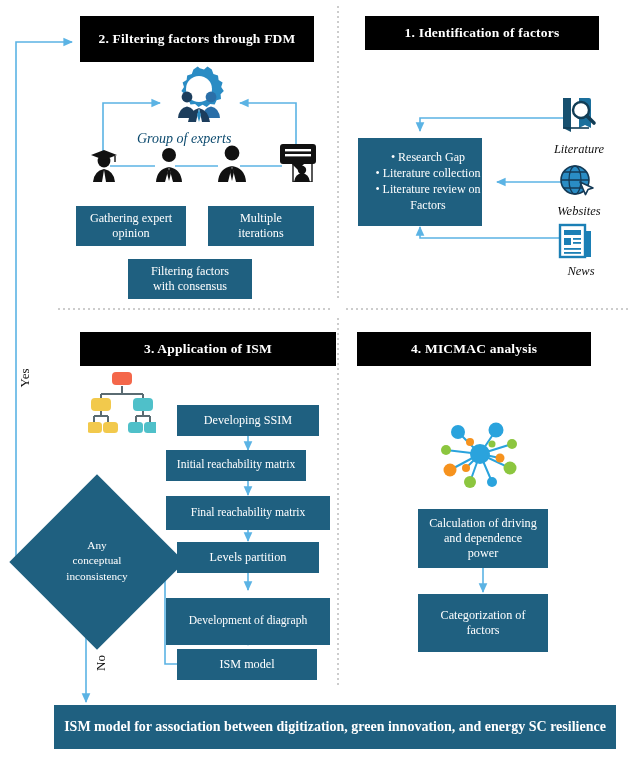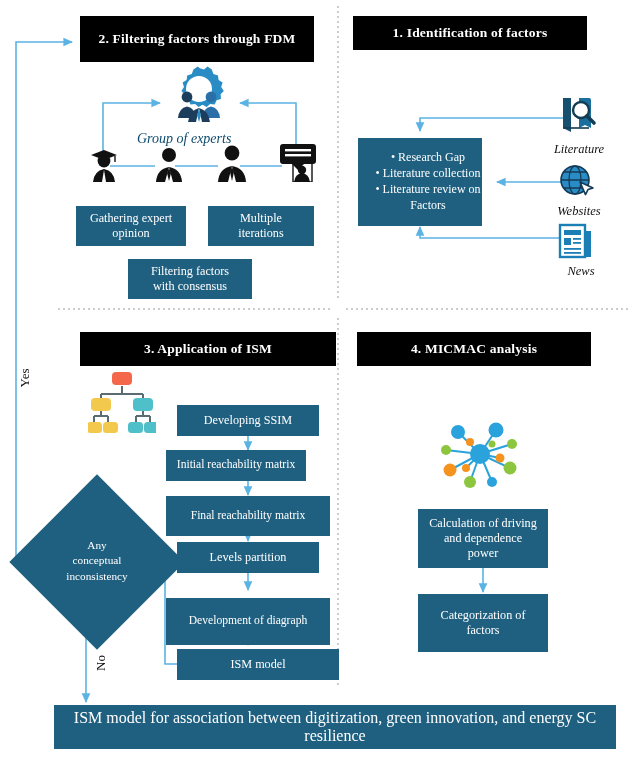--- a/index.html
+++ b/index.html
@@ -64,24 +64,25 @@
     font-size:11.3px;
     text-align:center;
     line-height:1.35;
     width:120px;
   }
 
   .bottombar{
     position:absolute;
     background:#1f6080;
     color:#ffffff;
-    font-size:16px;
+    font-size:14px;
     display:flex;align-items:center;justify-content:center;
     text-align:center;
     box-sizing:border-box;
+    font-weight:bold;
   }
 
   .srclabel{
     position:absolute;
     font-family:"Liberation Serif", serif;
     font-style:italic;
     font-size:12.5px;
     color:#111;
     text-align:center;
     white-space:nowrap;
@@ -149,21 +150,21 @@
       <path d="M35,562 L16,562 L16,42 L72,42" marker-end="url(#ar)"></path>
 
       <path d="M86,625 L86,702" marker-end="url(#ar)"></path>
 
       <path d="M483,568 L483,592" marker-end="url(#ar)"></path>
     </g>
   </svg>
 
   <div class="hdr" style="left:80px;top:16px;width:234px;height:46px;">2. Filtering factors through FDM</div>
 
-  <div class="hdr" style="left:353px;top:16px;width:234px;height:34px;">1.   Identification of factors</div>
+  <div class="hdr" style="left:365px;top:16px;width:234px;height:34px;">1.   Identification of factors</div>
 
   <div class="icon" style="left:156px;top:66px;width:86px;height:62px;">
     <svg viewBox="0 0 86 62" width="86" height="62">
       <g fill="#2a8cc4">
         <path d="M43 2 l5 1.5 3.5-3 4.3 3 1.6 4.4 4.6 1.6 .6 4.6 4 2.4-1.4 4.5 2.6 3.9-3.2 3.4 .4 4.6-4.4 1.4-1.9 4.2-4.6-.6-3.4 3.1-4.1-2.2-4.1 2.2-3.4-3.1-4.6 .6-1.9-4.2-4.4-1.4 .4-4.6-3.2-3.4 2.6-3.9-1.4-4.5 4-2.4 .6-4.6 4.6-1.6 1.6-4.4 4.3-3 3.5 3z"></path>
       </g>
       <circle cx="43" cy="23" r="13" fill="#ffffff"></circle>
       <g fill="#1c3d5c">
         <circle cx="31" cy="31" r="5.4"></circle>
           <path d="M22 52 q1-10 9-11.5 8 1.5 9 11.5z"></path>
@@ -294,24 +295,24 @@
       <rect x="45" y="28" width="20" height="13" rx="4" fill="#4fc0c9"></rect>
       <rect x="-1" y="52" width="15" height="11" rx="3.5" fill="#f2c94c"></rect>
       <rect x="15" y="52" width="15" height="11" rx="3.5" fill="#f2c94c"></rect>
       <rect x="40" y="52" width="15" height="11" rx="3.5" fill="#4fc0c9"></rect>
       <rect x="56" y="52" width="15" height="11" rx="3.5" fill="#4fc0c9"></rect>
     </svg>
   </div>
 
   <div class="tealbox" style="left:177px;top:405px;width:142px;height:31px;">Developing SSIM</div>
   <div class="tealbox small" style="left:166px;top:450px;width:140px;height:31px;">Initial reachability matrix</div>
-  <div class="tealbox small" style="left:166px;top:496px;width:164px;height:40px;">Final reachability matrix</div>
+  <div class="tealbox small" style="left:166px;top:496px;width:164px;height:34px;">Final reachability matrix</div>
   <div class="tealbox" style="left:177px;top:542px;width:142px;height:31px;">Levels partition</div>
   <div class="tealbox small" style="left:166px;top:598px;width:164px;height:47px;">Development of diagraph</div>
-  <div class="tealbox" style="left:177px;top:649px;width:162px;height:31px;">ISM model</div>
+  <div class="tealbox" style="left:177px;top:649px;width:140px;height:31px;">ISM model</div>
 
   <div class="diamond" style="left:35px;top:500px;"></div>
   <div class="diamond-label" style="left:37px;top:538px;">
     <span>Any</span><br>
     <span>conceptual</span><br>
     <span>inconsistency</span>
   </div>
 
   <div class="rotlabel" style="left:16px;top:370px;">Yes</div>
   <div class="rotlabel" style="left:93px;top:655px;">No</div>

